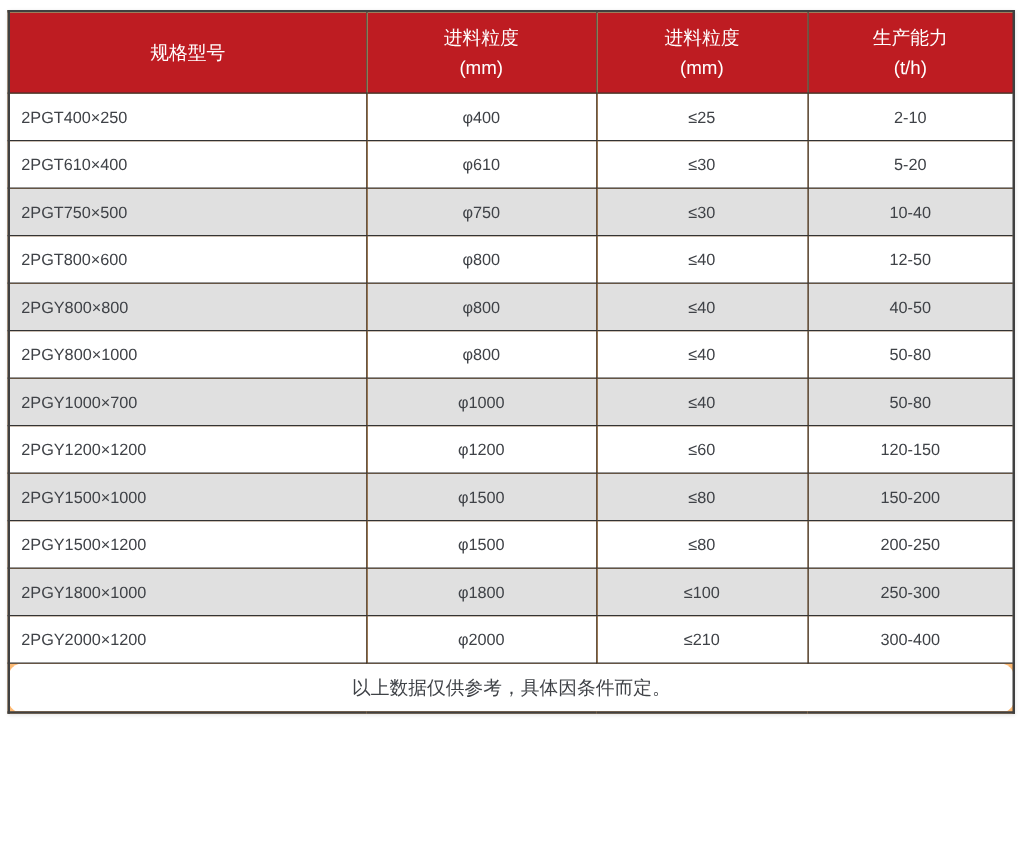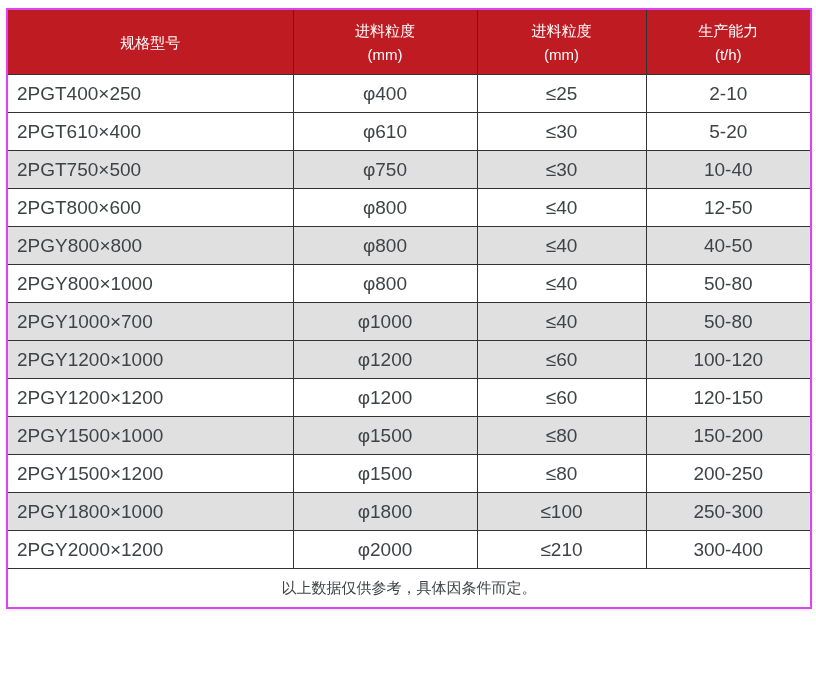--- a/index.html
+++ b/index.html
@@ -18,21 +18,21 @@
   .table-wrap {
     position: absolute;
     left: 6px;
     top: 8px;
   }
   table.spec-table {
     border-collapse: collapse;
     table-layout: fixed;
     width: 804px;
     background: #fdba74;
-    border: 2px solid #d946ef;
+    border: 2px solid #404040;
     box-shadow: 0 1px 3px rgba(0,0,0,0.12);
   }
   table.spec-table th,
   table.spec-table td {
     border: 1px solid #333333;
     padding: 0;
     overflow: hidden;
   }
   thead th {
     background: var(--header-bg, #be1c22);
@@ -46,40 +46,41 @@
   .hwrap {
     display: flex;
     flex-direction: column;
     align-items: center;
     justify-content: center;
     gap: 9px;
     line-height: 1;
   }
   tbody td {
     height: 37px;
-    font-size: 19px;
+    font-size: 13px;
     color: var(--text, #3f4247);
     text-align: center;
     background: var(--row-bg, #ffffff);
     vertical-align: middle;
   }
   tbody tr.alt td {
     background: var(--row-alt-bg, #e0e0e0);
   }
   tbody td.left {
     text-align: left;
     padding-left: 9px;
   }
   tfoot td {
     height: 38px;
     font-size: 15px;
     color: var(--text, #3f4247);
     text-align: center;
     background: #ffffff;
     vertical-align: middle;
+    border-radius: 10px;
   }
 </style>
 </head>
 <body>
 
 <div class="page">
   <div class="table-wrap">
     <table class="spec-table">
       <colgroup>
         <col style="width:286px">
@@ -150,26 +151,20 @@
             <td>φ800</td>
             <td>≤40</td>
             <td>50-80</td>
           </tr>
           <tr class="alt">
             <td class="left">2PGY1000×700</td>
             <td>φ1000</td>
             <td>≤40</td>
             <td>50-80</td>
           </tr>
-          <tr class="alt">
-            <td class="left">2PGY1200×1000</td>
-            <td>φ1200</td>
-            <td>≤60</td>
-            <td>100-120</td>
-          </tr>
           <tr>
             <td class="left">2PGY1200×1200</td>
             <td>φ1200</td>
             <td>≤60</td>
             <td>120-150</td>
           </tr>
           <tr class="alt">
             <td class="left">2PGY1500×1000</td>
             <td>φ1500</td>
             <td>≤80</td>

